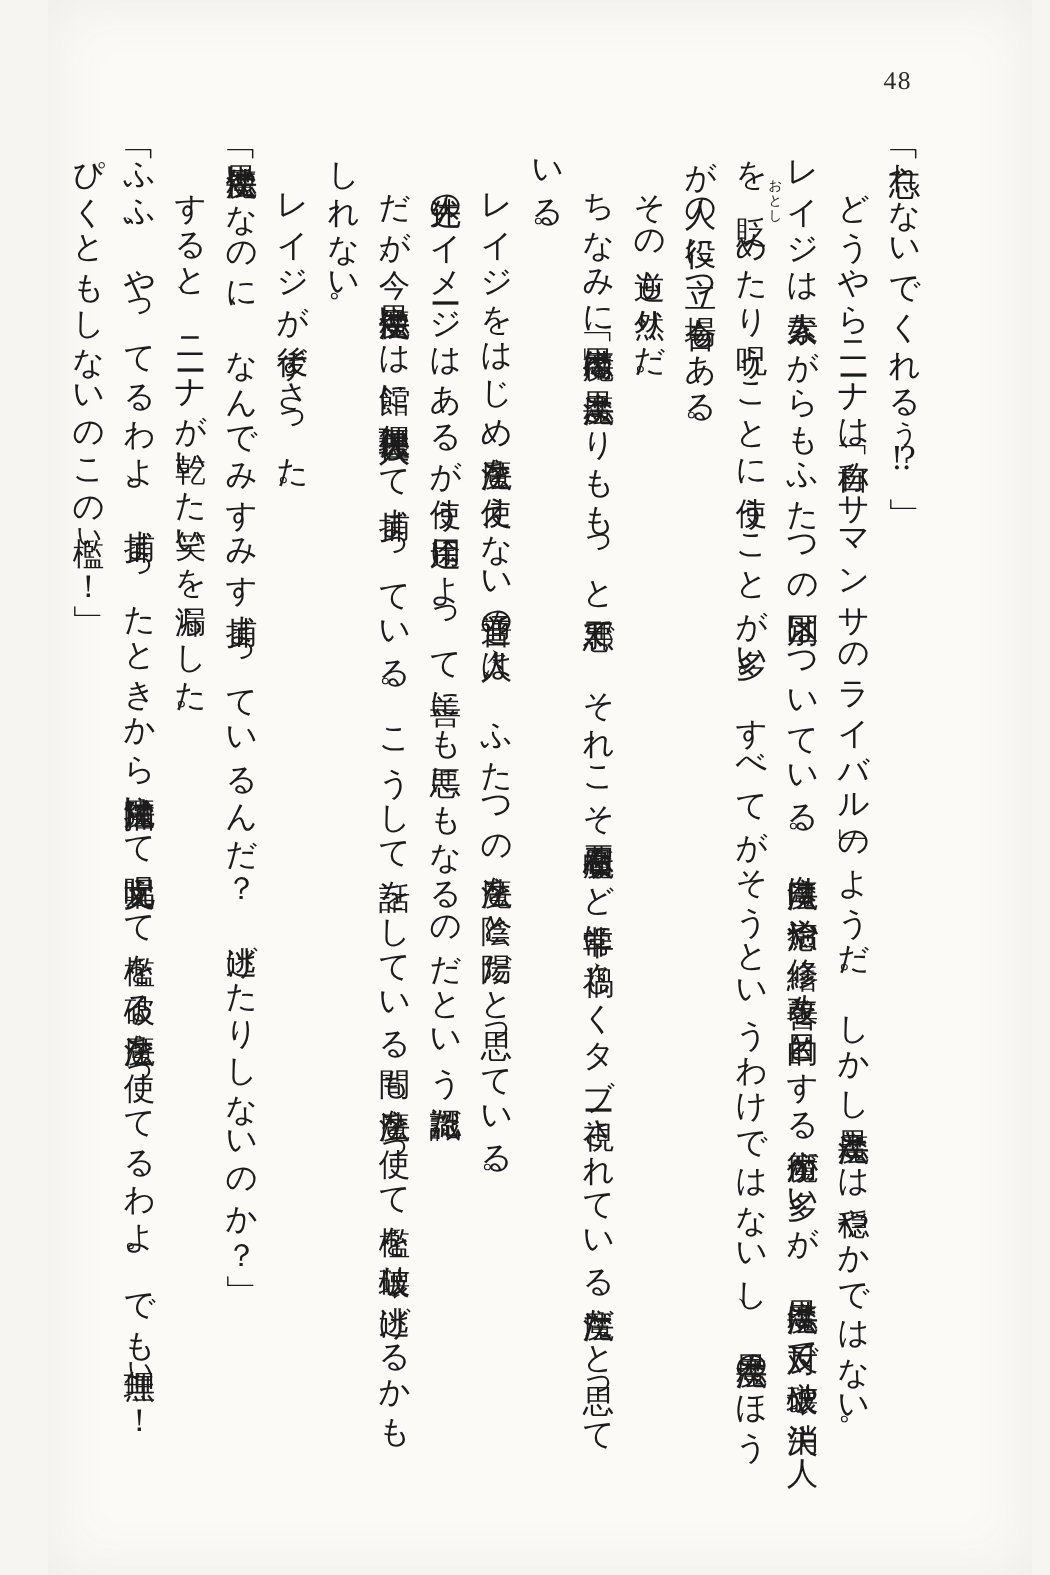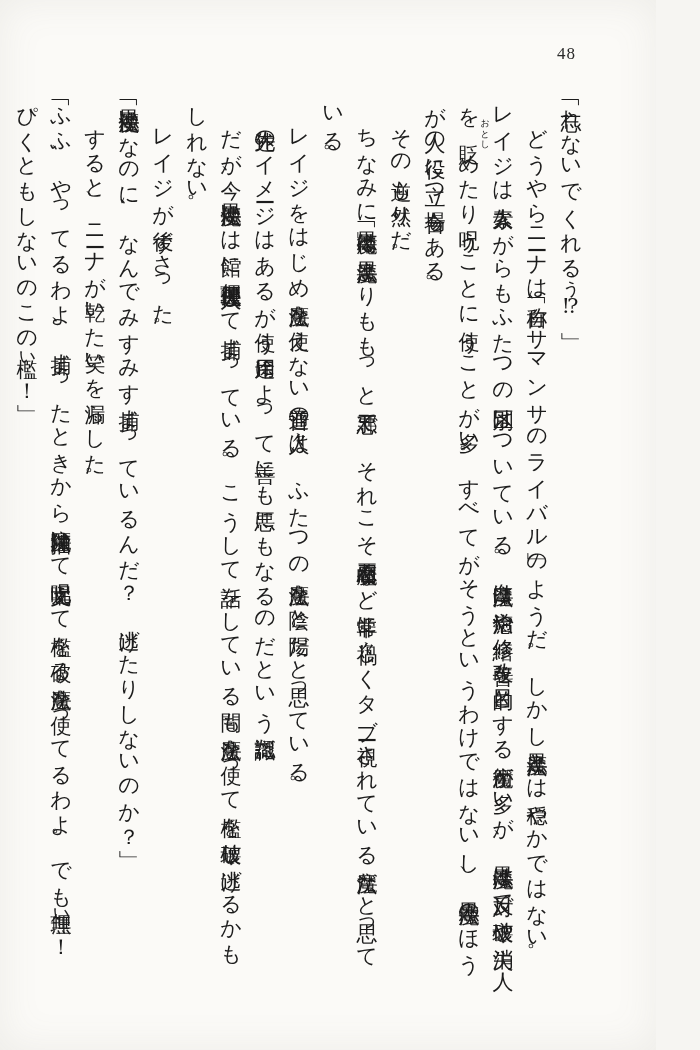--- a/index.html
+++ b/index.html
@@ -12,20 +12,21 @@
     background: #f6f5f2;
     overflow: hidden;
     font-family: "Liberation Serif", "DejaVu Serif", serif;
   }
   .page {
     position: relative;
     width: 656px;
     height: 1050px;
     background: #fbfaf7;
     box-shadow: inset 0 0 40px rgba(120,115,105,0.10);
+    margin-left: 32px;
   }
   .page-number {
     position: absolute;
     top: 44px;
     right: 80px;
     font-size: 17px;
     letter-spacing: 1px;
     color: #2a2a2a;
   }
   .text-block {

